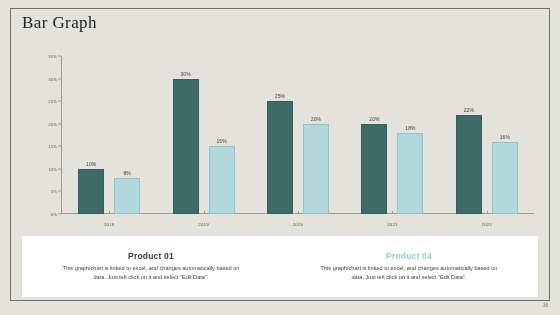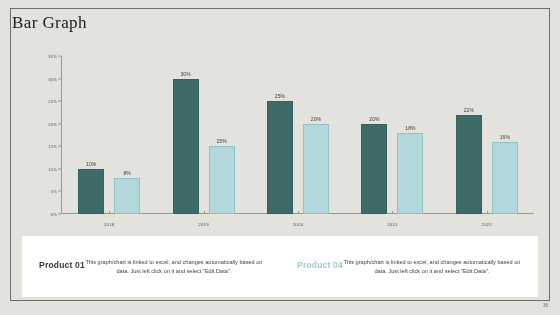--- a/index.html
+++ b/index.html
@@ -10,21 +10,21 @@
   }
   .slide{position:relative;width:560px;height:315px;background:#e3e2dc;}
 
   
   .rule-top{position:absolute;left:10px;top:8px;width:540px;height:1px;background:#6f6f6a;}
   .rule-bottom{position:absolute;left:10px;top:300px;width:540px;height:1px;background:#6f6f6a;}
   .rule-left{position:absolute;left:10px;top:8px;width:1px;height:293px;background:#6f6f6a;}
   .rule-right{position:absolute;left:549px;top:8px;width:1px;height:293px;background:#6f6f6a;}
 
   .title{
-    position:absolute;left:12px;top:13px;
+    position:absolute;left:22px;top:13px;
     font-family:"Liberation Serif", serif;
     font-size:17px;color:#21211f;letter-spacing:.4px;
   }
 
   
   .chart{position:absolute;left:18px;top:52px;width:522px;height:178px;}
   .plot{position:absolute;left:44px;top:4px;right:6px;bottom:16px;}
   .axis-y{position:absolute;left:43px;top:4px;width:1px;bottom:16px;background:#9a9a93;}
   .axis-x{position:absolute;left:43px;bottom:16px;right:6px;height:1px;background:#9a9a93;}
 
@@ -40,21 +40,21 @@
   .bar.p2{background:#b3d8dc;border:1px solid #8fc3c9;}
   .blabel{position:absolute;left:50%;transform:translateX(-50%);
     font-size:5px;color:#3c3c38;white-space:nowrap;letter-spacing:.1px;}
   .xlabel{position:absolute;left:50%;transform:translateX(-50%);bottom:-13px;
     font-size:4.4px;color:#54544f;letter-spacing:.2px;}
   .xtickmark{position:absolute;left:50%;bottom:0;width:1px;height:3px;background:#9a9a93;}
 
   
   .panel{position:absolute;left:22px;top:236px;width:516px;height:61px;background:#ffffff;
     display:flex;}
-  .pcol{flex:1;display:flex;flex-direction:row;align-items:center;justify-content:center;padding:0 14px;box-sizing:border-box;}
+  .pcol{flex:1;display:flex;flex-direction:column;align-items:center;justify-content:center;padding:0 14px;box-sizing:border-box;}
   .ptitle{font-size:8.5px;font-weight:bold;letter-spacing:.2px;margin-bottom:3px;}
   .ptitle.c1{color:#2f3e3d;}
   .ptitle.c2{color:#9fc9cf;}
   .pbody{font-size:5.6px;line-height:1.55;color:#3e3e3a;text-align:center;max-width:178px;}
 
   .pageno{position:absolute;right:12px;top:303px;font-size:4.6px;color:#6b6b65;}
 </style>
 </head>
 <body>
 

